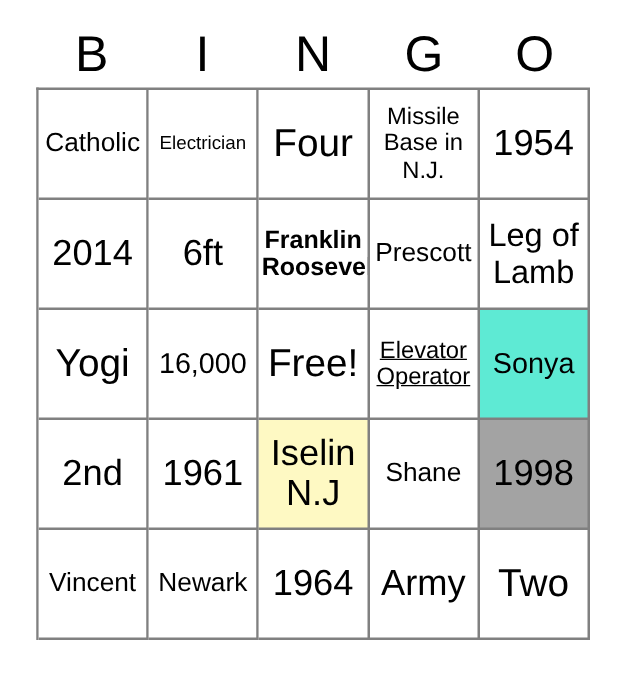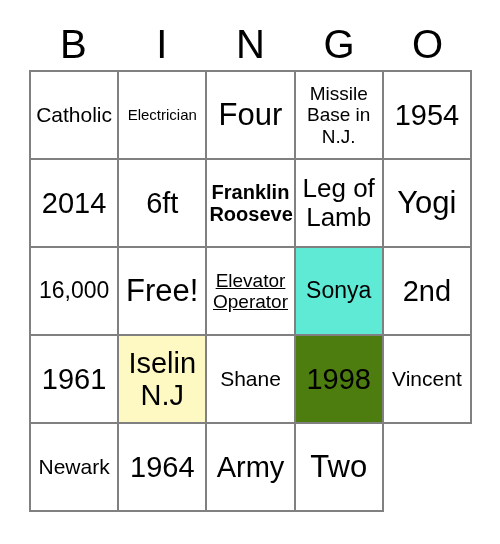--- a/index.html
+++ b/index.html
@@ -120,20 +120,23 @@
         <span class="cell-text fs-xxl">2014</span>
       </div>
     <div class="cell" style="border-right-color: rgb(128, 128, 128); border-bottom-color: rgb(128, 128, 128); background: rgb(255, 255, 255);">
         <span class="cell-text fs-xxl">6ft</span>
       </div>
     <div class="cell" style="border-right-color: rgb(128, 128, 128); border-bottom-color: rgb(128, 128, 128); background: rgb(255, 255, 255);">
         <span class="cell-text fs-s">Franklin
 Roosevelt</span>
       </div>
     <div class="cell" style="border-right-color: rgb(128, 128, 128); border-bottom-color: rgb(128, 128, 128); background: rgb(255, 255, 255);">
+        <span class="cell-text fs-ml">Prescott</span>
+      </div>
+    <div class="cell" style="border-right-color: rgb(128, 128, 128); border-bottom-color: rgb(128, 128, 128); background: rgb(255, 255, 255);">
         <span class="cell-text fs-xl">Leg of
 Lamb</span>
       </div>
 
     <div class="cell" style="border-right-color: rgb(128, 128, 128); border-bottom-color: rgb(128, 128, 128); background: rgb(255, 255, 255);">
         <span class="cell-text fs-max">Yogi</span>
       </div>
     <div class="cell" style="border-right-color: rgb(128, 128, 128); border-bottom-color: rgb(128, 128, 128); background: rgb(255, 255, 255);">
         <span class="cell-text fs-l">16,000</span>
       </div>
@@ -154,21 +157,21 @@
     <div class="cell" style="border-right-color: rgb(128, 128, 128); border-bottom-color: rgb(128, 128, 128); background: rgb(255, 255, 255);">
         <span class="cell-text fs-xxl">1961</span>
       </div>
     <div class="cell" style="border-right-color: rgb(128, 128, 128); border-bottom-color: rgb(128, 128, 128); background: #fef9c3;">
         <span class="cell-text fs-xxl">Iselin
 N.J</span>
       </div>
     <div class="cell" style="border-right-color: rgb(128, 128, 128); border-bottom-color: rgb(128, 128, 128); background: rgb(255, 255, 255);">
         <span class="cell-text fs-ml">Shane</span>
       </div>
-    <div class="cell" style="border-right-color: rgb(128, 128, 128); border-bottom-color: rgb(128, 128, 128); background: #4d7c0f;">
+    <div class="cell" style="border-right-color: rgb(128, 128, 128); border-bottom-color: rgb(128, 128, 128); background: #a3a3a3;">
         <span class="cell-text fs-xxl">1998</span>
       </div>
 
     <div class="cell" style="border-right-color: rgb(128, 128, 128); border-bottom-color: rgb(128, 128, 128); background: rgb(255, 255, 255); align-items: center;">
         <span class="cell-text fs-ml">Vincent</span>
       </div>
     <div class="cell" style="border-right-color: rgb(128, 128, 128); border-bottom-color: rgb(128, 128, 128); background: rgb(255, 255, 255);">
         <span class="cell-text fs-ml">Newark</span>
       </div>
     <div class="cell" style="border-right-color: rgb(128, 128, 128); border-bottom-color: rgb(128, 128, 128); background: rgb(255, 255, 255);">

